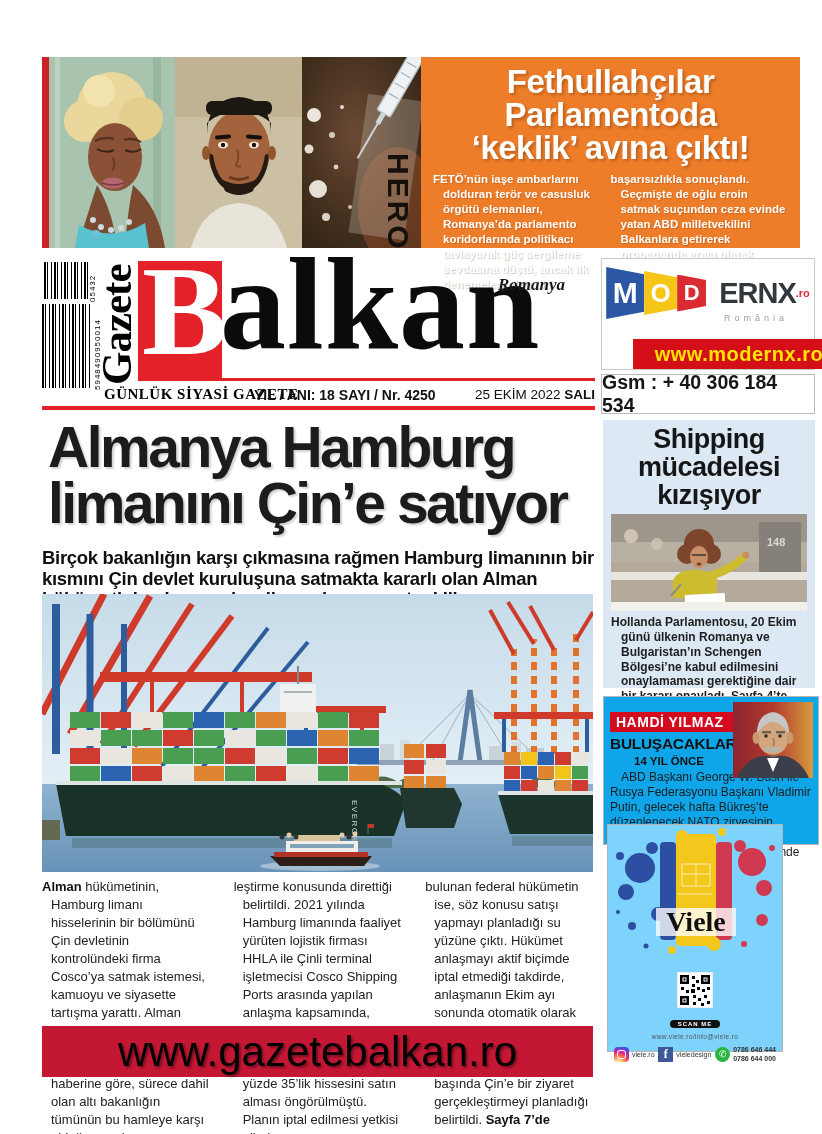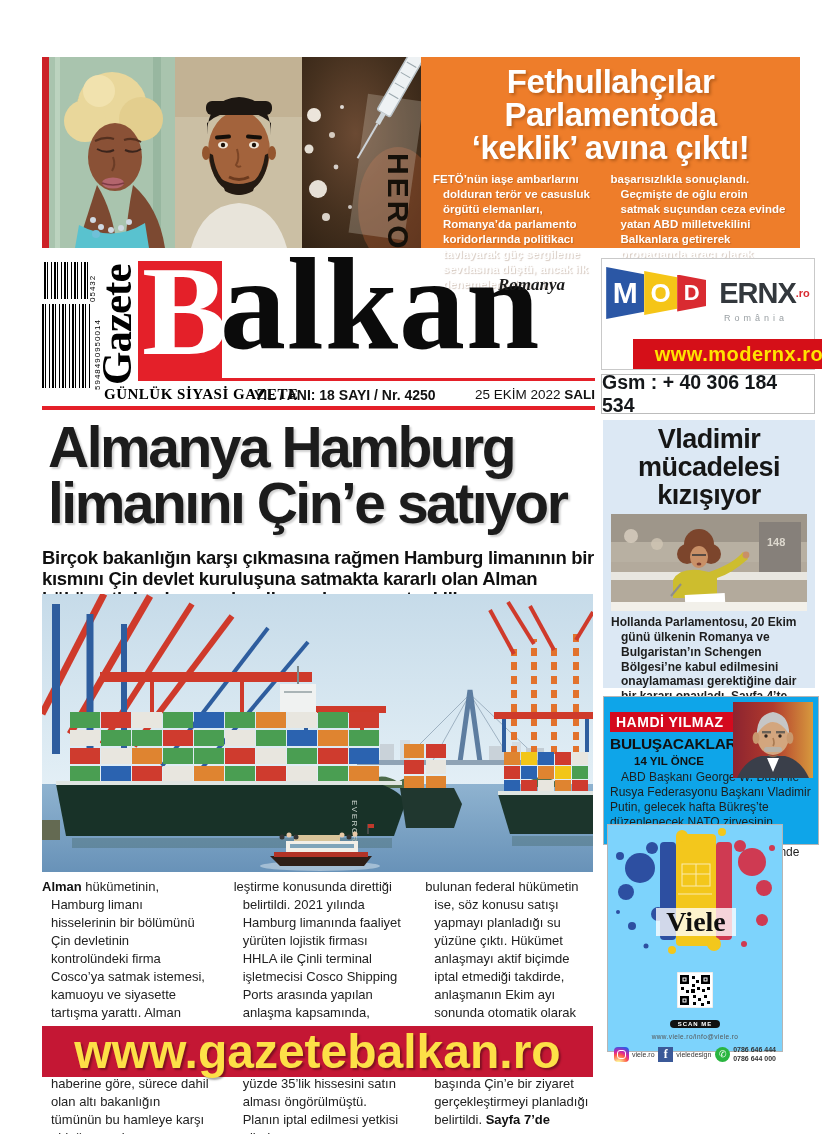--- a/index.html
+++ b/index.html
@@ -65,21 +65,21 @@
   .headline{position:absolute;left:42px;top:420px;width:558px;font-weight:bold;color:#1c1c1c;
       font-size:57px;line-height:.98;letter-spacing:-2.5px;text-shadow:2px 2px 2px rgba(0,0,0,.18);margin-left:6px;}
   .subhead{position:absolute;left:42px;top:548px;width:556px;font-weight:bold;font-size:18.5px;
       line-height:1.12;color:#101010;letter-spacing:-0.3px;}
   .port-photo{position:absolute;left:42px;top:594px;width:551px;height:278px;overflow:hidden;}
   .body-cols{position:absolute;left:42px;top:878px;width:551px;display:flex;gap:24px;}
   .bodycol{flex:1;font-size:13px;line-height:1.38;color:#222;padding-left:9px;text-indent:-9px;}
   .bodycol b{font-weight:bold;color:#111;}
   .footer-banner{position:absolute;left:42px;top:1026px;width:551px;height:51px;background:#c41734;
       display:flex;align-items:center;justify-content:center;}
-  .footer-banner span{color:#fde047;font-weight:bold;font-size:48px;letter-spacing:0;
+  .footer-banner span{color:#000000;font-weight:normal;font-size:42px;letter-spacing:0;
       text-shadow:2px 2px 2px rgba(0,0,0,.35);}
 
   
   .schengen{position:absolute;left:603px;top:420px;width:212px;height:268px;background:#dce8f4;
       box-sizing:border-box;padding:6px 8px;}
   .sc-headline{font-weight:bold;font-size:27px;line-height:1.03;letter-spacing:-0.5px;
       text-align:center;color:#161616;}
   .sc-photo{width:196px;height:97px;margin:5px auto 4px auto;overflow:hidden;}
   .sc-caption{font-size:12px;font-weight:bold;color:#1d1d1d;line-height:1.23;
       padding-left:10px;text-indent:-10px;}
@@ -426,21 +426,21 @@
   </div>
 
   <div class="body-cols">
     <div class="bodycol"><b>Alman</b><span> hükümetinin, Hamburg limanı hisselerinin bir bölümünü Çin devletinin kontrolündeki firma Cosco’ya satmak istemesi, kamuoyu ve siyasette tartışma yarattı. Alman kamu yayın kuruluşları NDR ve WDR’in geçen Perşembe günü yayınlanan haberine göre, sürece dahil olan altı bakanlığın tümünün bu hamleye karşı olduğu ancak Başbakanlık’ın satışı gerçek-</span></div>
     <div class="bodycol"><span>leştirme konusunda direttiği belirtildi. 2021 yılında Hamburg limanında faaliyet yürüten lojistik firması HHLA ile Çinli terminal işletmecisi Cosco Shipping Ports arasında yapılan anlaşma kapsamında, Çinlilerin Hamburg limanındaki üç terminalden biri olan HHLA terminalinin yüzde 35’lik hissesini satın alması öngörülmüştü. Planın iptal edilmesi yetkisi elinde</span></div>
     <div class="bodycol"><span>bulunan federal hükümetin ise, söz konusu satışı yapmayı planladığı su yüzüne çıktı. Hükümet anlaşmayı aktif biçimde iptal etmediği takdirde, anlaşmanın Ekim ayı sonunda otomatik olarak onaylanmış olacağı belirtiliyor. Başbakan Olaf Scholz’ün Kasım ayı başında Çin’e bir ziyaret gerçekleştirmeyi planladığı belirtildi. </span><b>Sayfa 7’de</b></div>
   </div>
 
   <div class="schengen">
     <div class="sc-headline">
-      <div>Vladimir</div>
+      <div>Shipping</div>
       <div>mücadelesi</div>
       <div>kızışıyor</div>
     </div>
     <div class="sc-photo">
       <svg width="196" height="97" viewBox="0 0 196 97">
         <rect width="196" height="97" fill="#b3aa9c"></rect>
         <rect y="0" width="196" height="28" fill="#9e968a"></rect>
         <rect y="28" width="196" height="20" fill="#b8b0a2"></rect>
         <circle cx="20" cy="22" r="7" fill="#d9d0c0" opacity=".8"></circle>
           <circle cx="176" cy="20" r="7" fill="#d9d0c0" opacity=".8"></circle>

